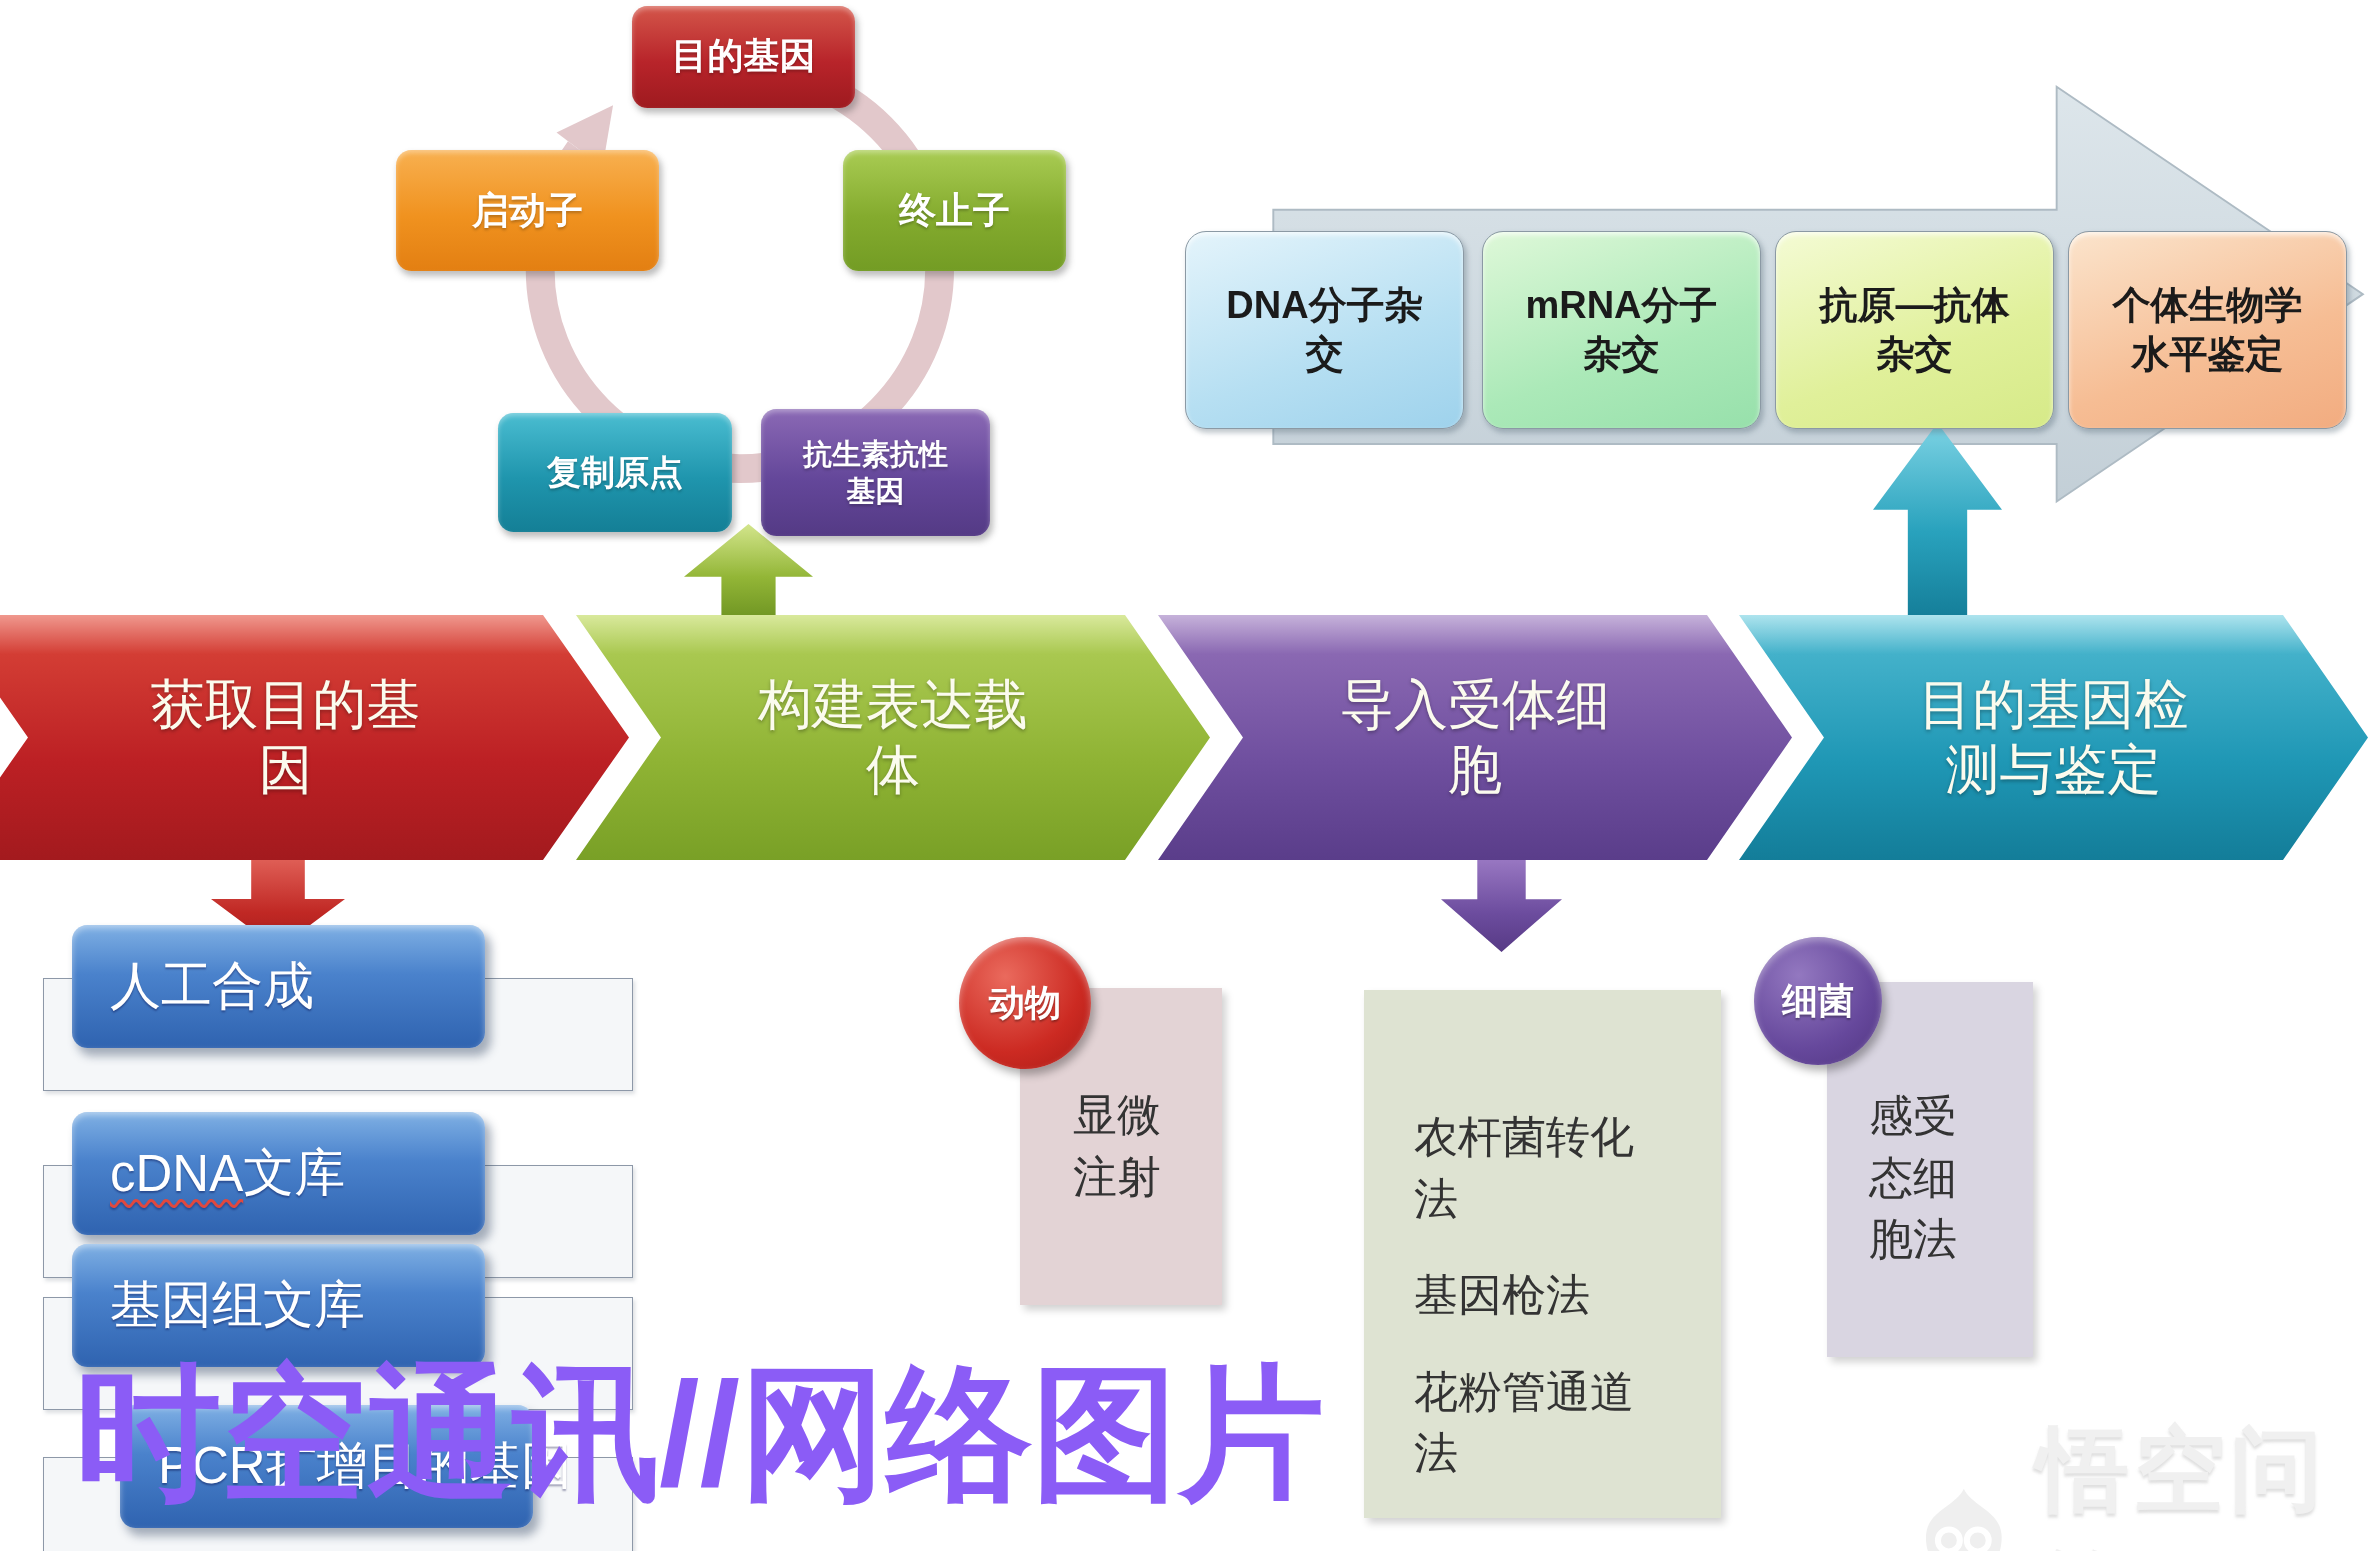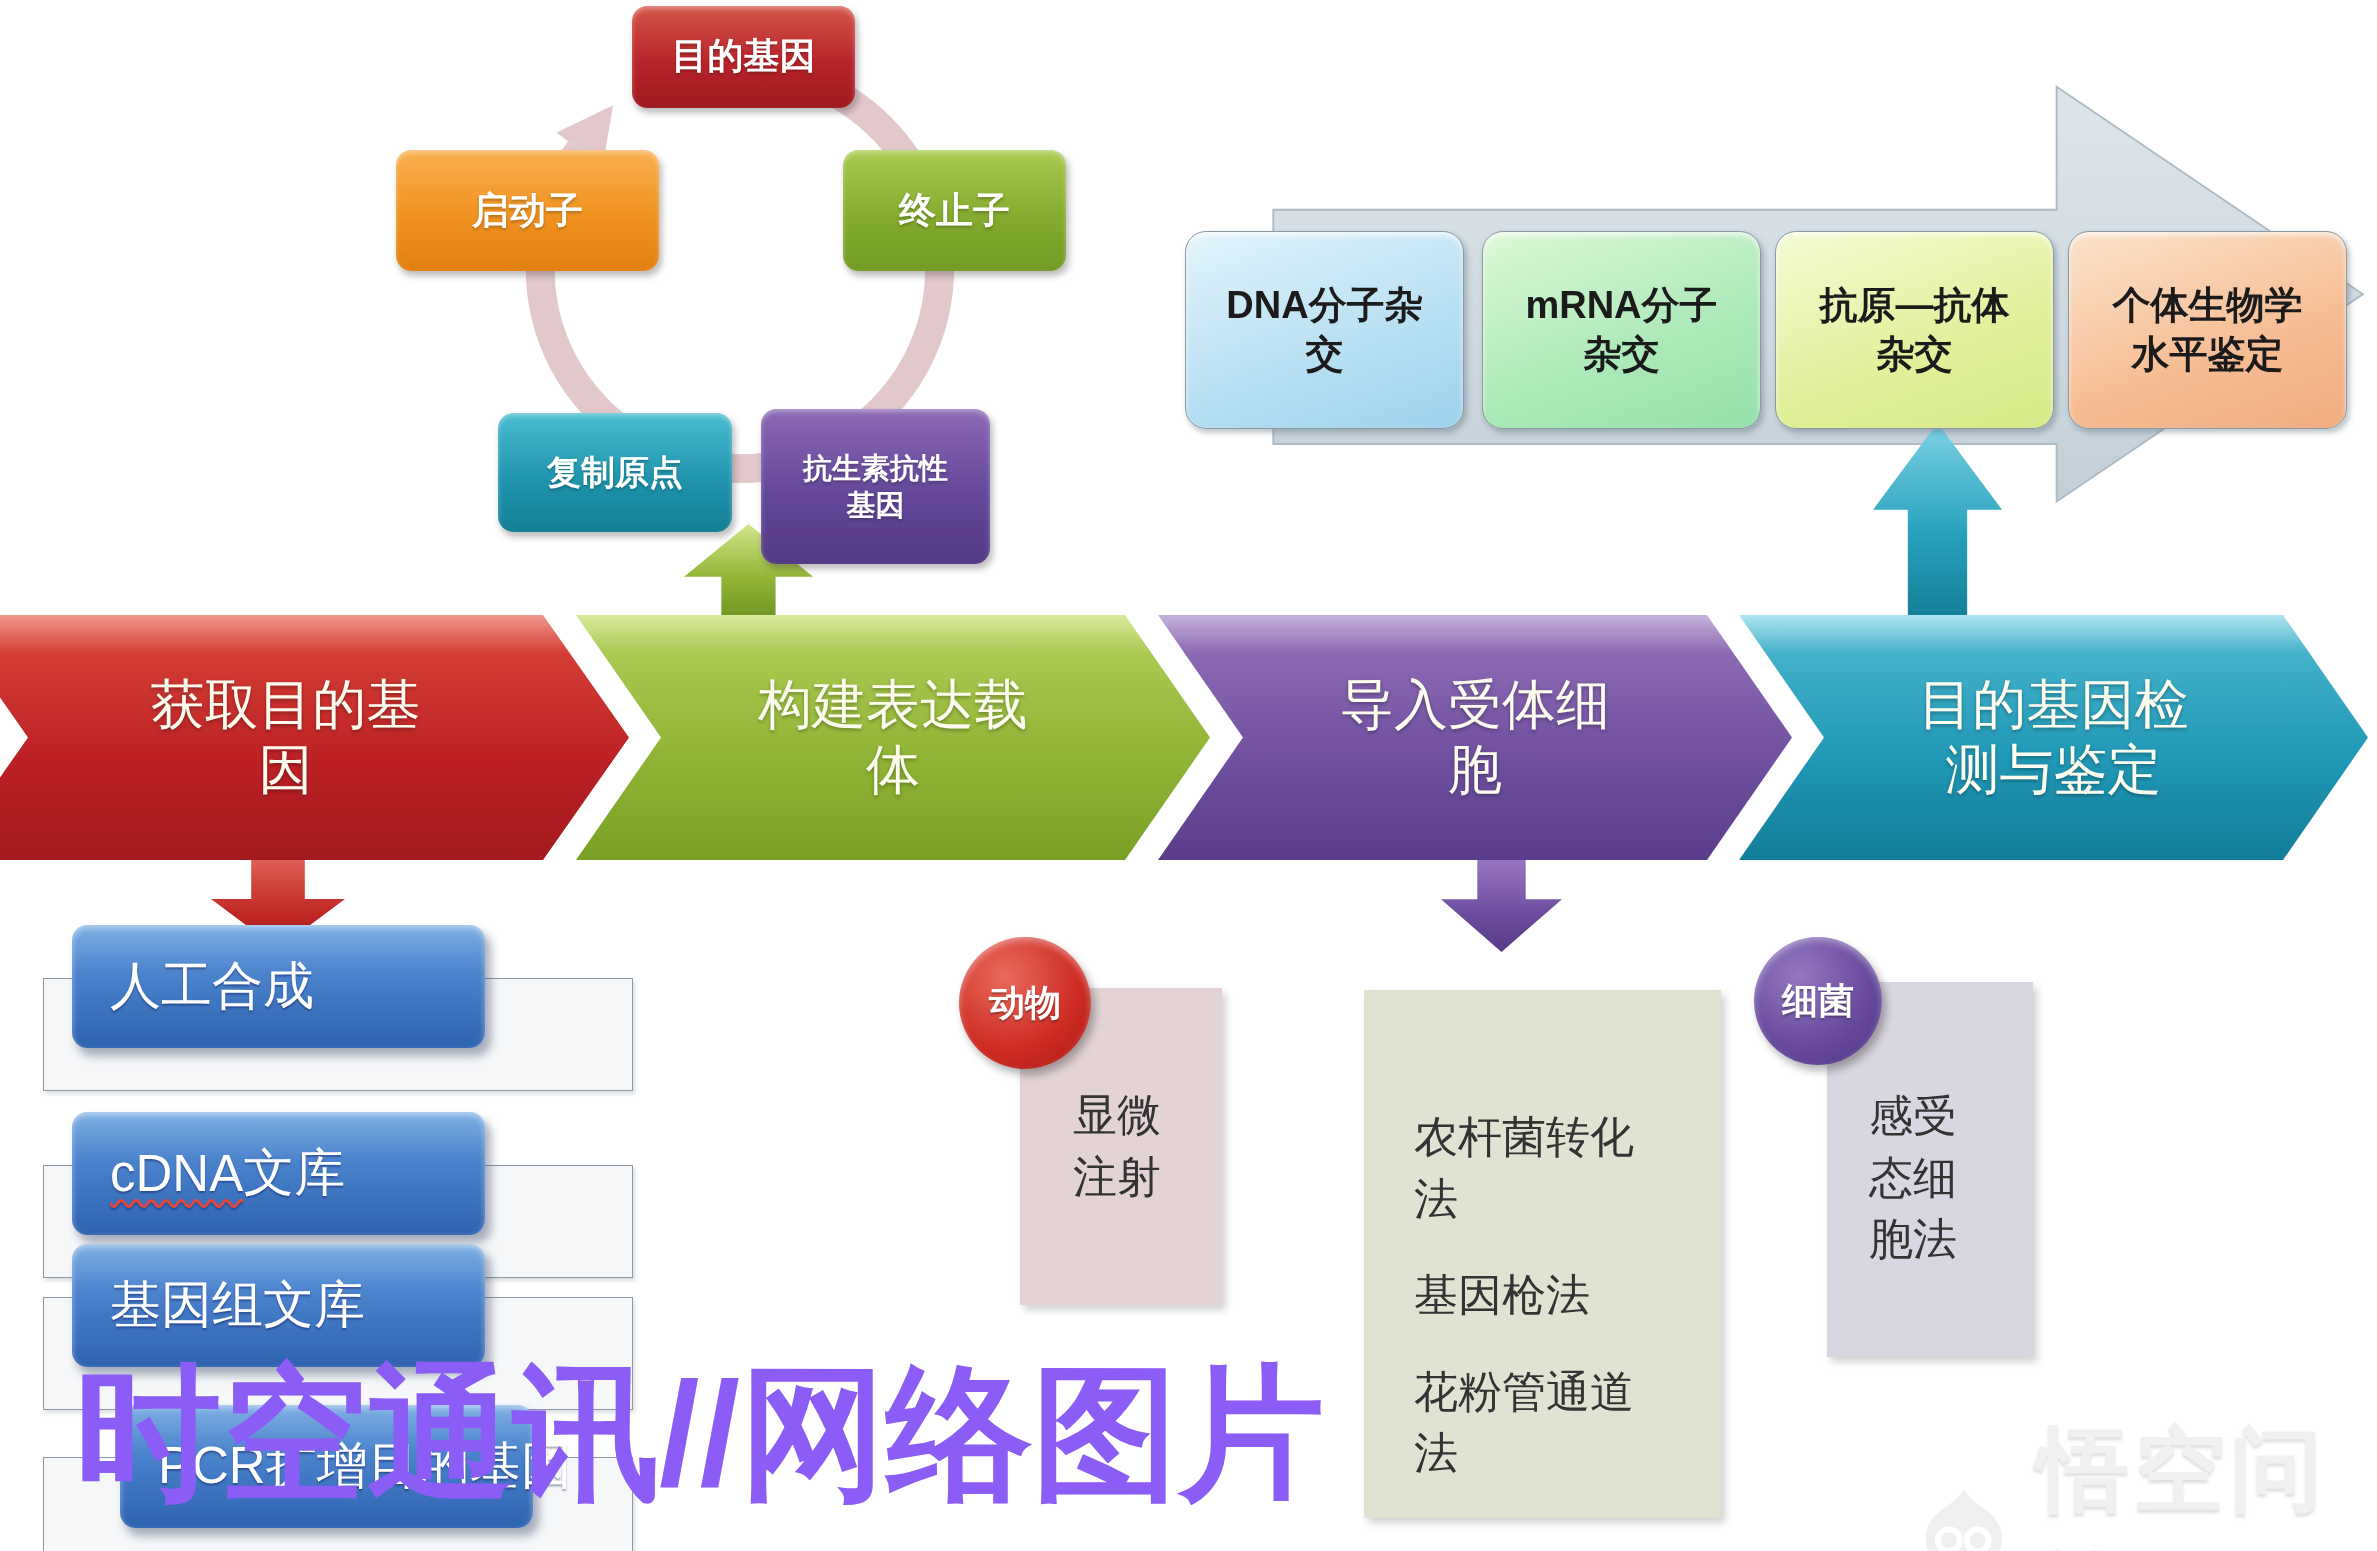--- a/index.html
+++ b/index.html
@@ -17,21 +17,21 @@
     text-shadow:0 1.9px 2.9px rgba(0,0,0,.25);
   }
   .n-target{left:632px;top:5.8px;width:223px;height:102px;font-size:36px;
     background:linear-gradient(180deg,#d4564a 0%,#b8242a 55%,#9e1a1f 100%);}
   .n-promoter{left:396px;top:150px;width:263px;height:121px;font-size:37px;
     background:linear-gradient(180deg,#f8b050 0%,#f0921f 55%,#e37f12 100%);}
   .n-terminator{left:843px;top:150px;width:223px;height:121px;font-size:37px;
     background:linear-gradient(180deg,#a9cc53 0%,#84ab2e 55%,#739c24 100%);}
   .n-ori{left:498px;top:413px;width:234px;height:119px;font-size:34px;
     background:linear-gradient(180deg,#4abdd1 0%,#1f95ad 55%,#147f96 100%);}
-  .n-anti{left:761px;top:409px;width:229px;height:155px;font-size:29px;line-height:1.25;
+  .n-anti{left:761px;top:409px;width:229px;height:127px;font-size:29px;line-height:1.25;
     background:linear-gradient(180deg,#8b69b5 0%,#64479a 55%,#543a85 100%);justify-content:center;}
   .n-anti span{display:inline-block;width:154px;}
 
   
   .up-arrow,.down-arrow{position:absolute;z-index:2;filter:drop-shadow(1.9px 2.9px 2.9px rgba(60,60,60,.35));}
   .a-green{left:684px;top:524px;width:129px;height:96px;
     clip-path:polygon(50% 0,100% 55%,71% 55%,71% 100%,29% 100%,29% 55%,0 55%);
     background:linear-gradient(180deg,#d3e58c 0%,#93b637 55%,#6e9422 100%);}
   .a-teal{left:1873px;top:423px;width:129px;height:197px;
     clip-path:polygon(50% 0,100% 44%,73% 44%,73% 100%,27% 100%,27% 44%,0 44%);

